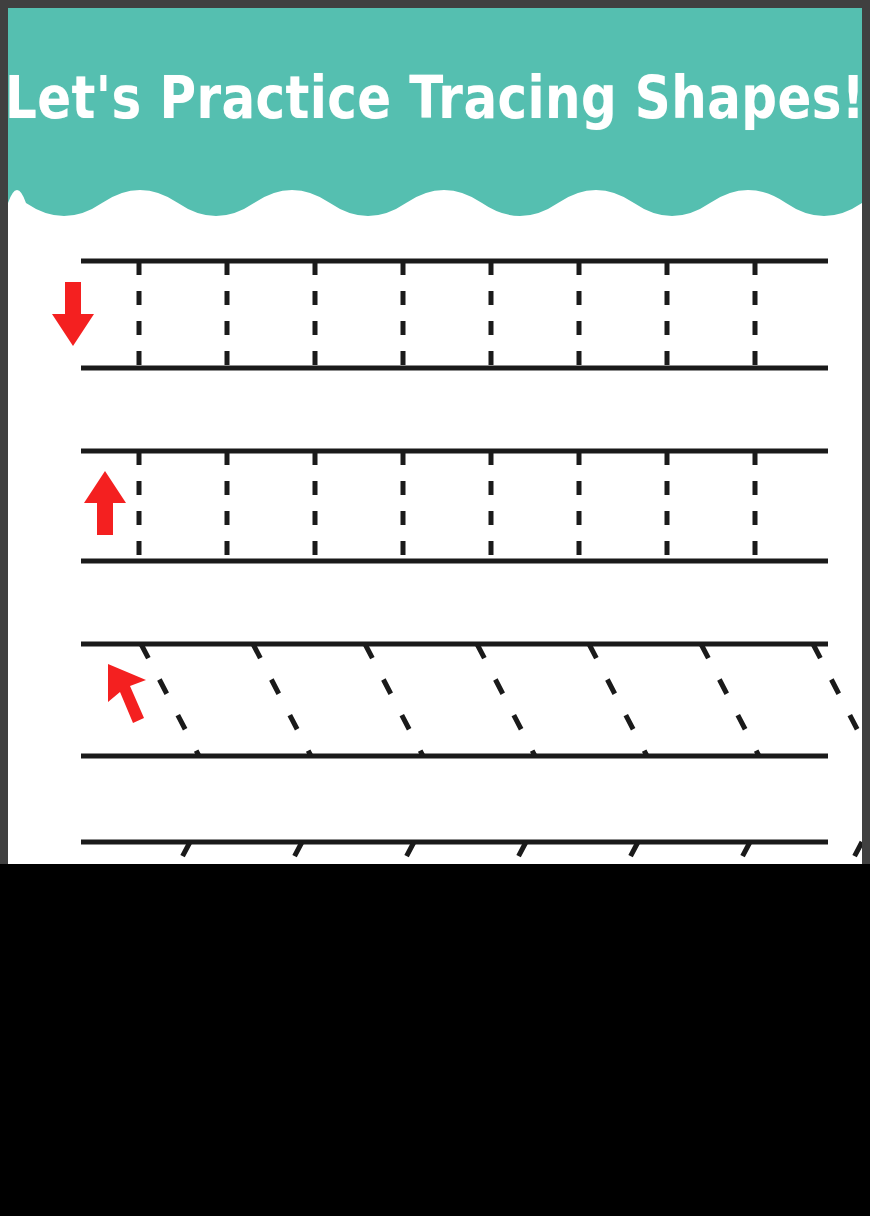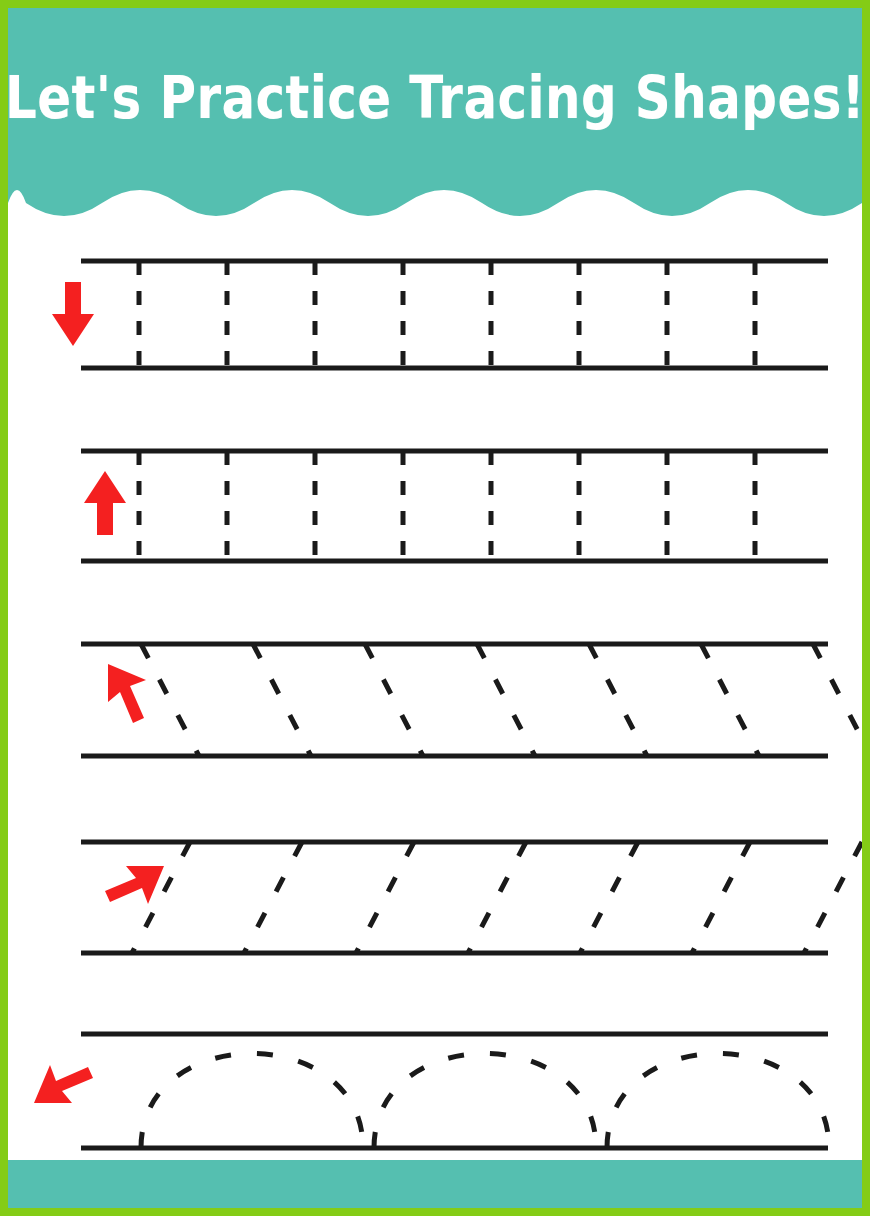--- a/index.html
+++ b/index.html
@@ -8,22 +8,22 @@
     padding: 0;
     background: #000000;
   }
   body {
     font-family: "Liberation Sans", sans-serif;
   }
 
   .page {
     position: relative;
     width: 870px;
-    height: 1216px;
-    background: #84cc16;
+    height: 864px;
+    background: #404040;
     box-sizing: border-box;
     overflow: hidden;
   }
 
   
   .sheet {
     position: absolute;
     left: 8px;
     top: 8px;
     width: 854px;

